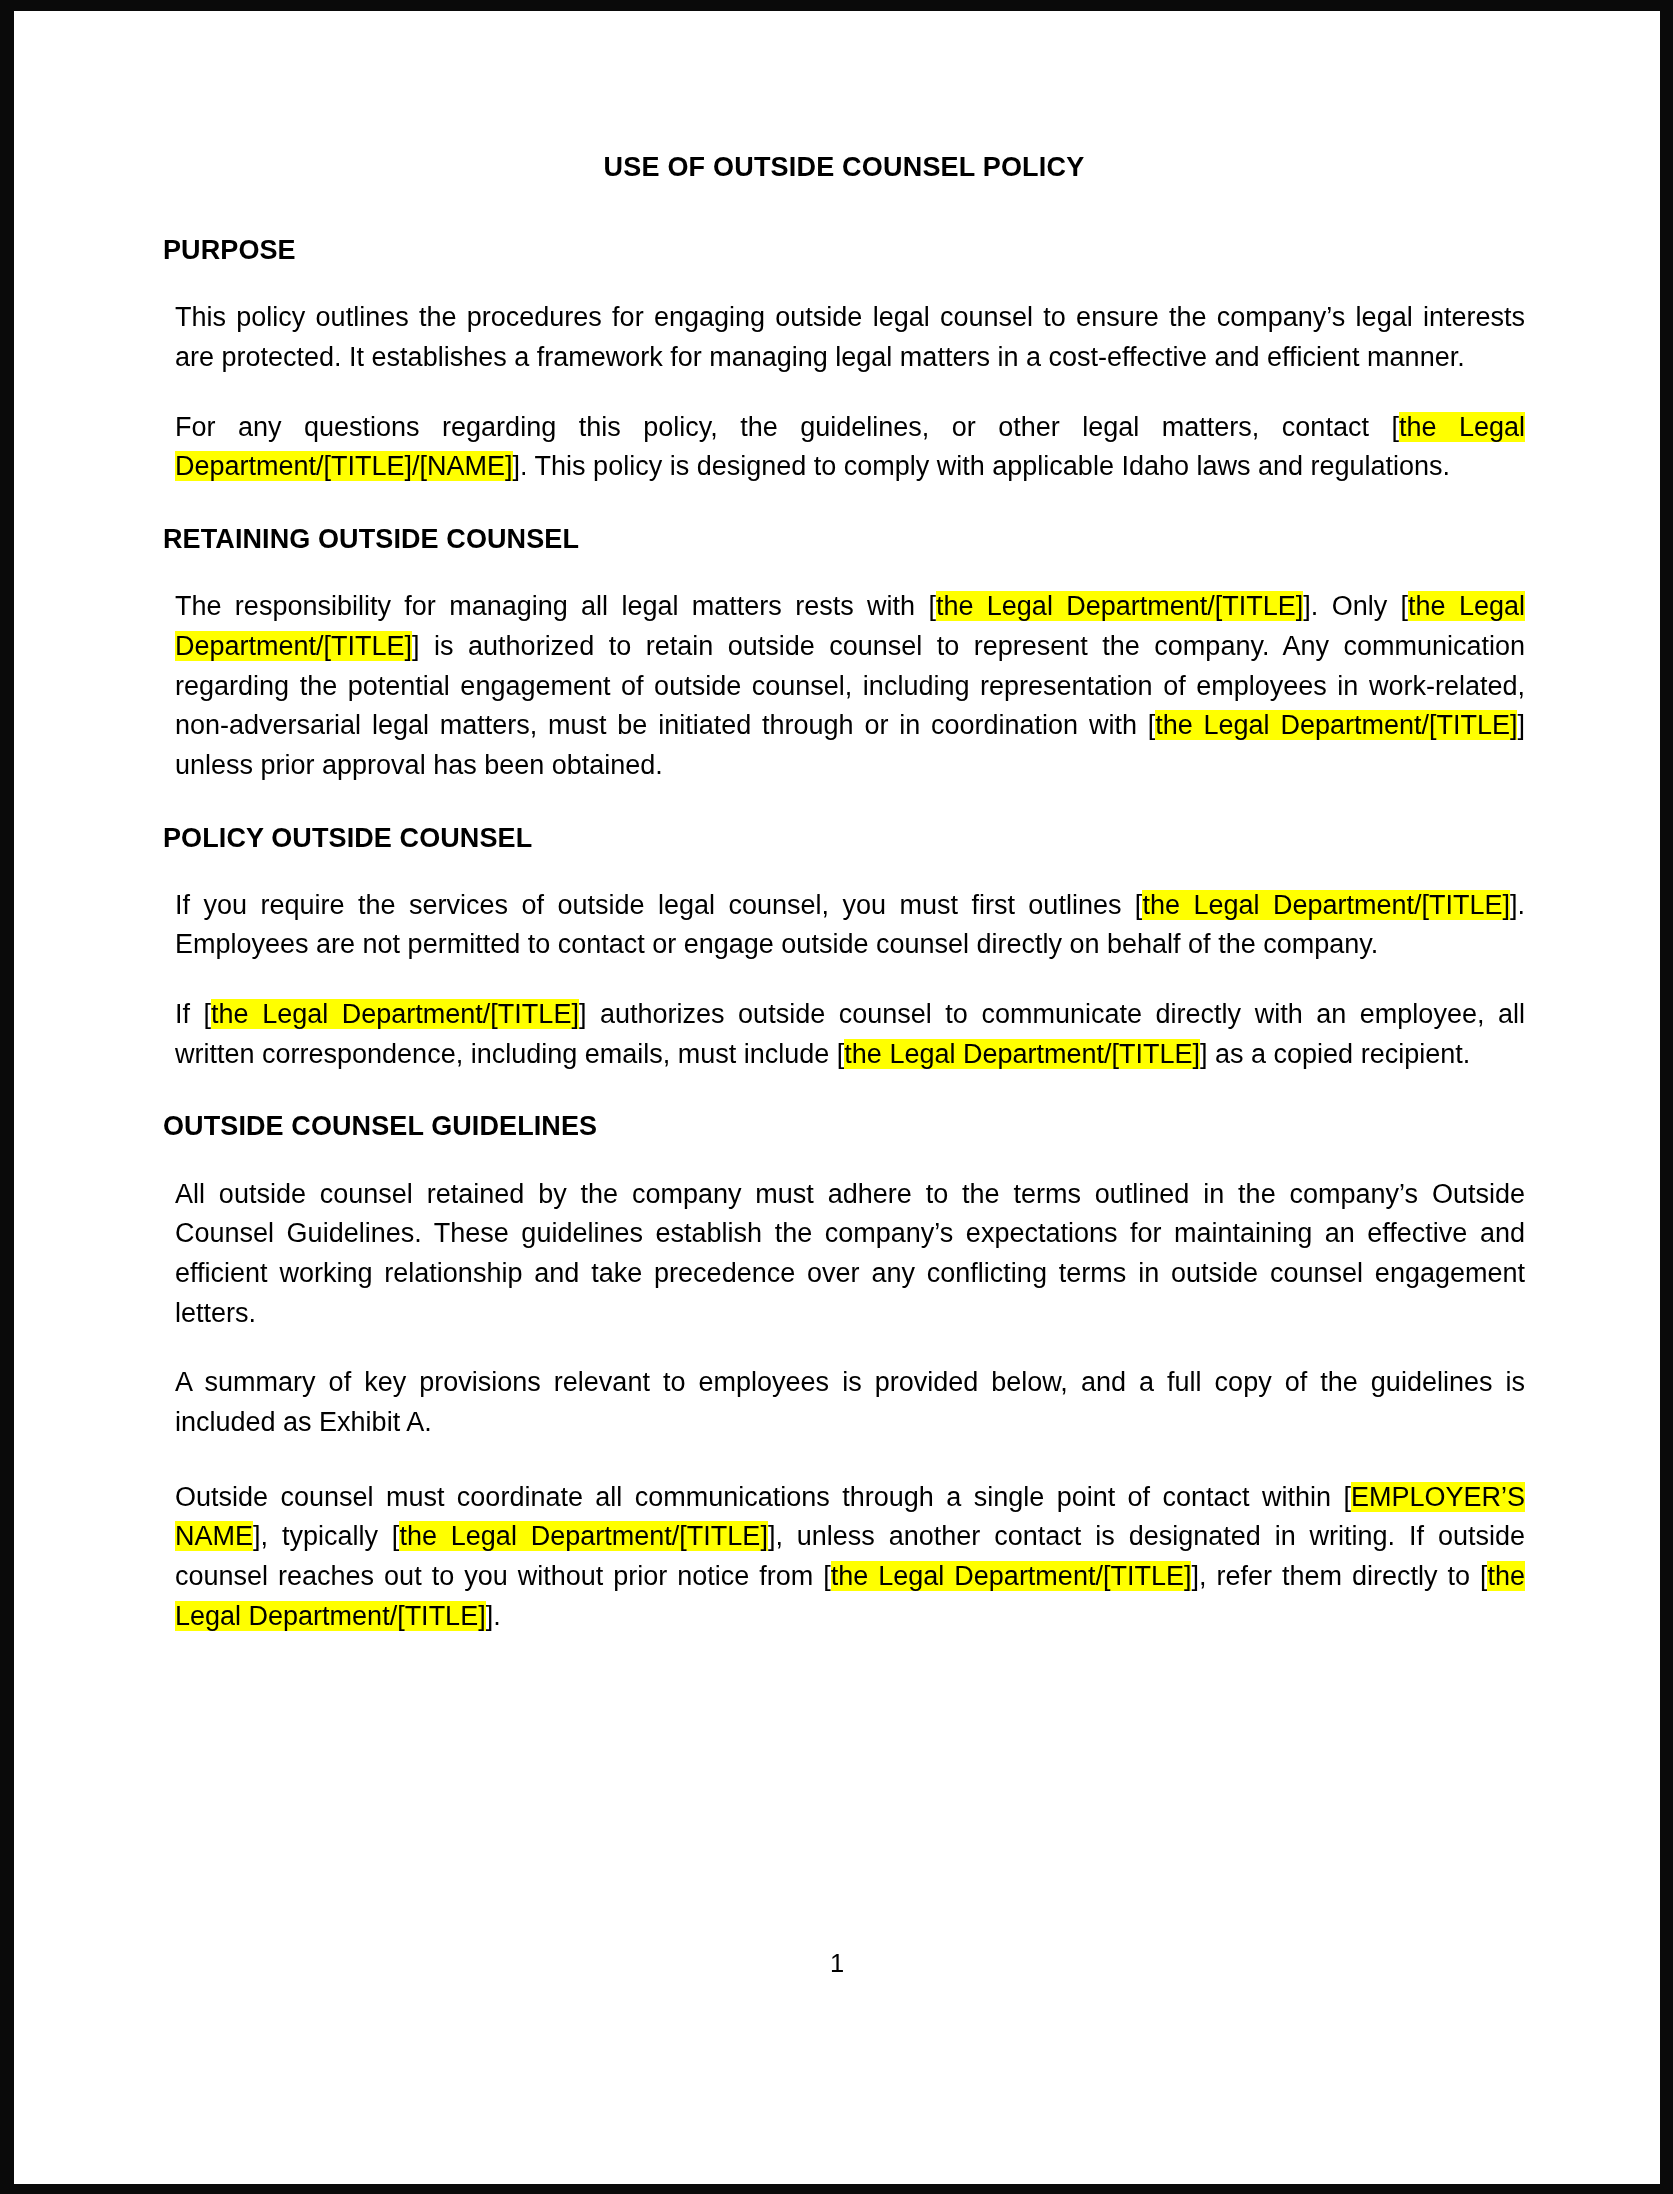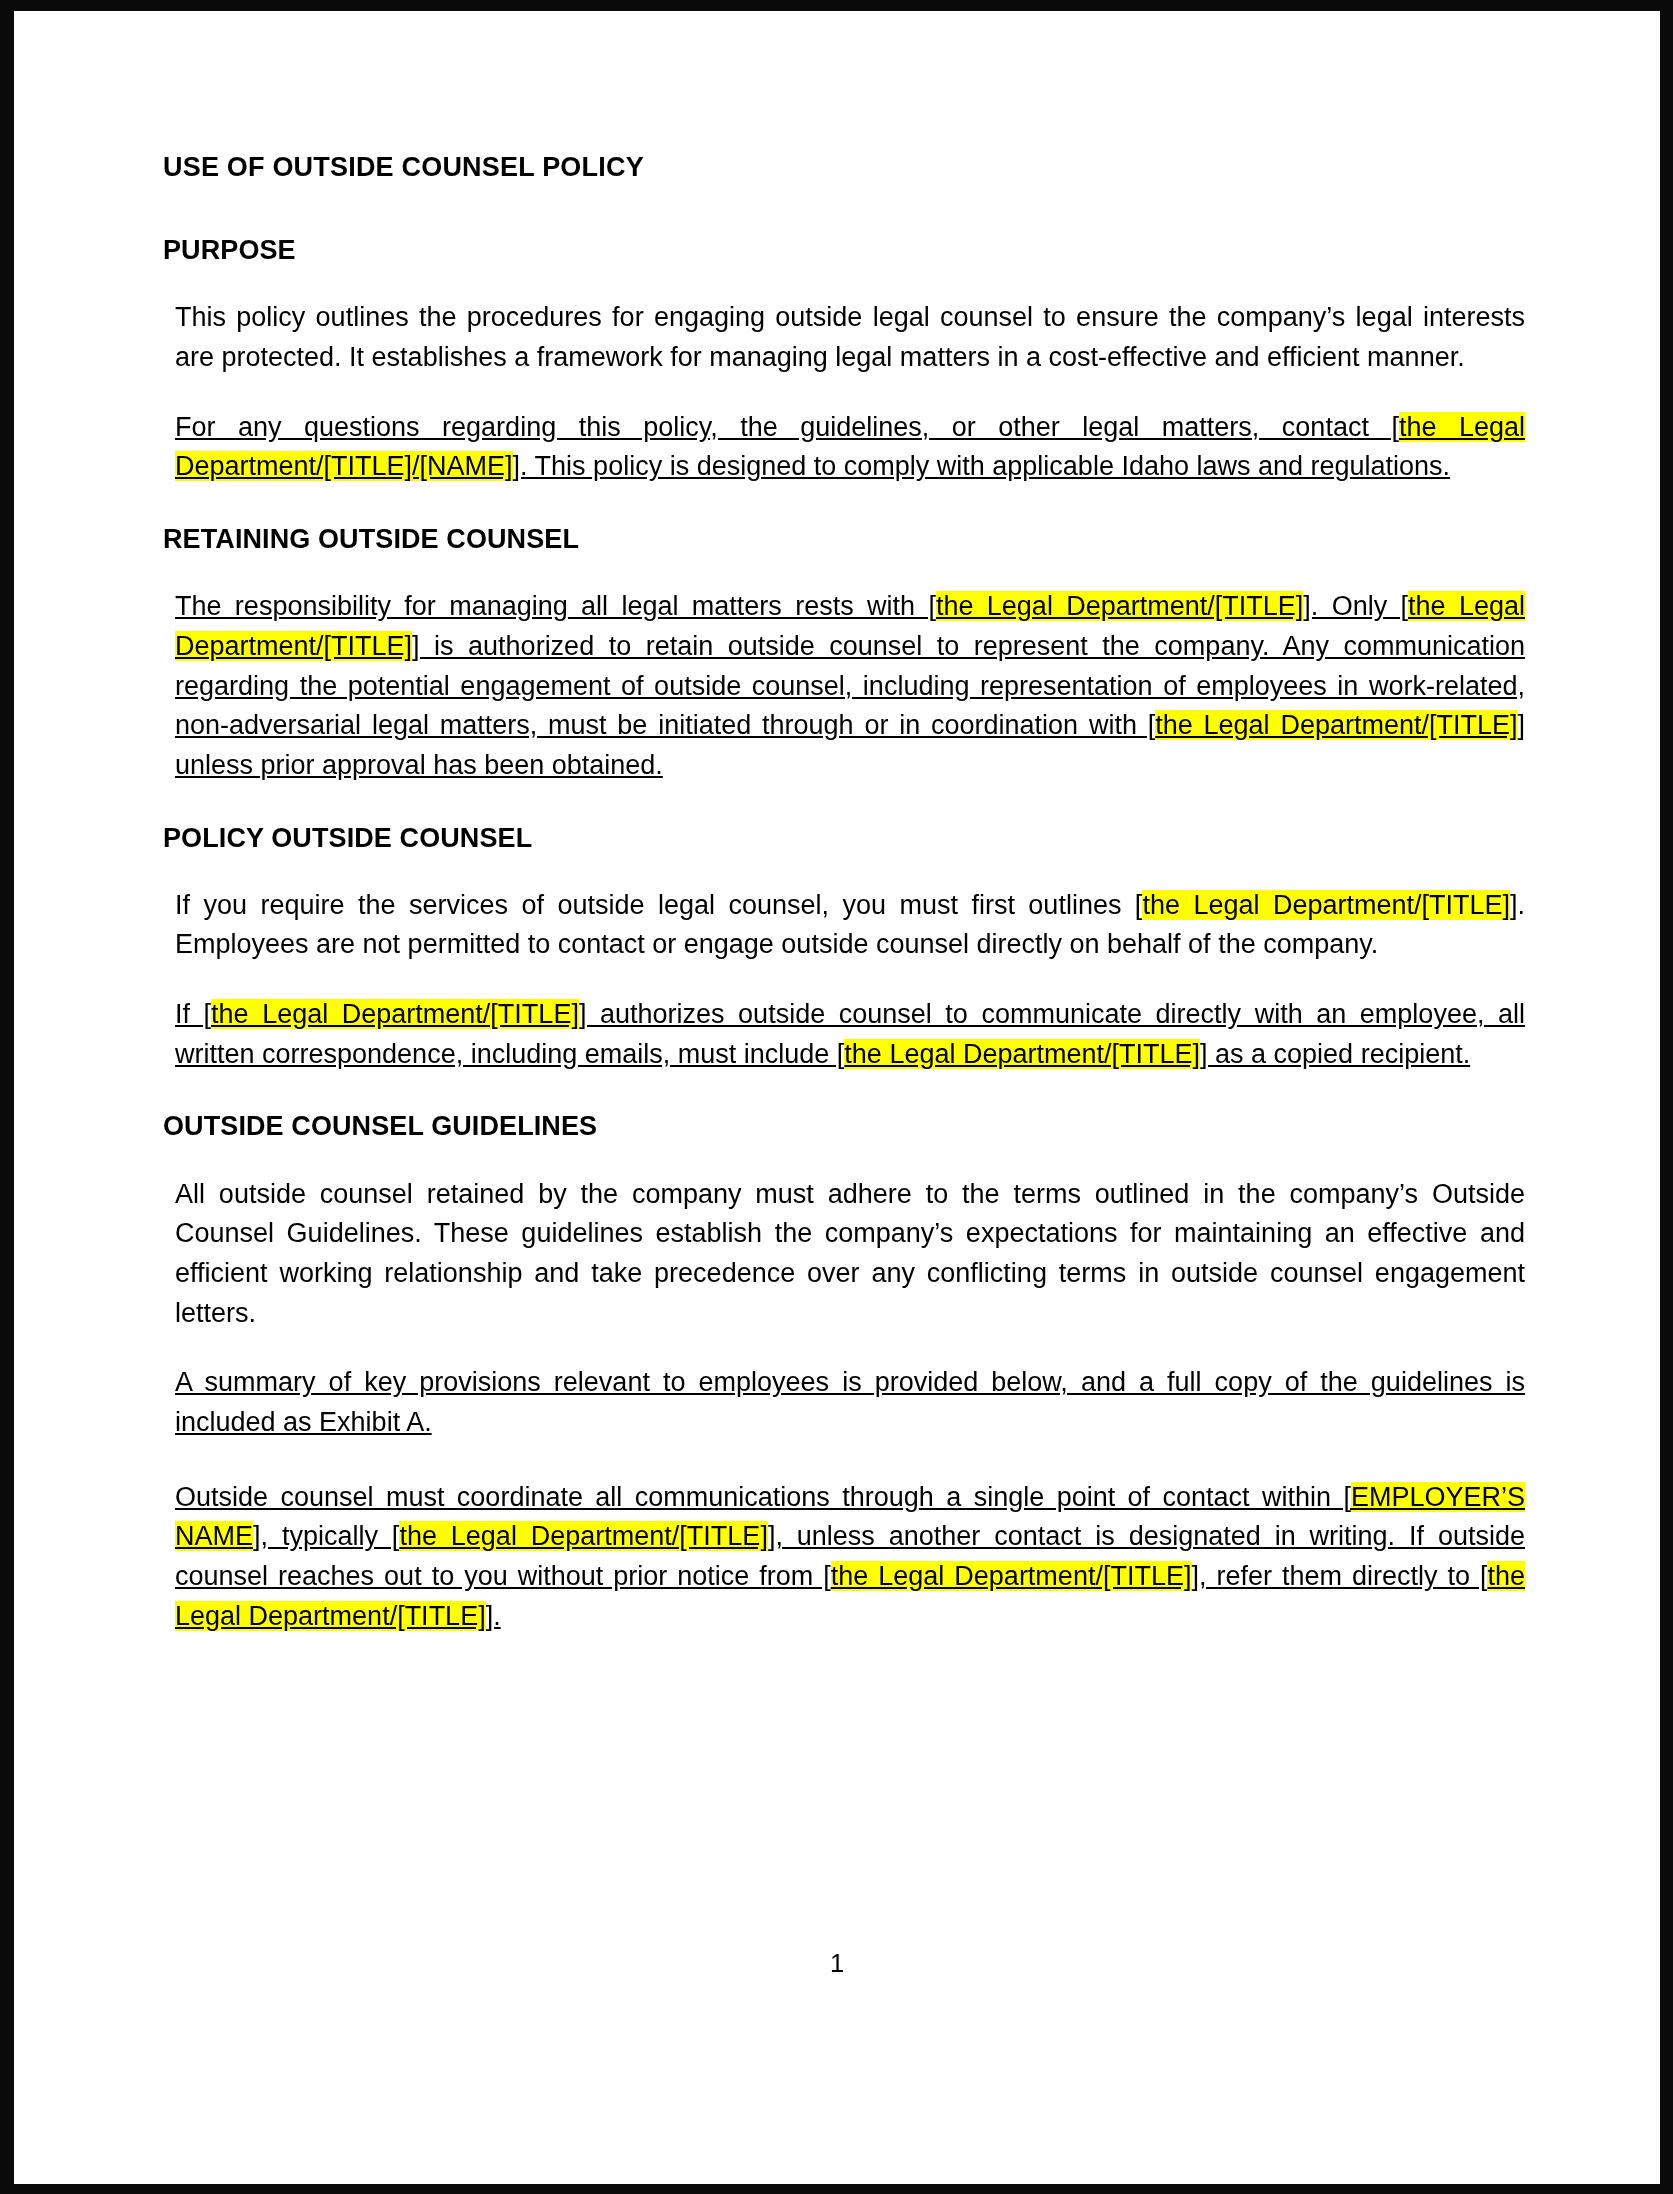--- a/index.html
+++ b/index.html
@@ -38,20 +38,21 @@
   }
 
   .content {
     position: absolute;
     left: 149px;
     top: 140px;
     width: 1362px;
   }
 
   .doc-title {
+    text-align: center;
     font-weight: bold;
     font-size: 27px;
     letter-spacing: 0.2px;
     margin: 0 0 49px 0;
     line-height: 1.25;
   }
 
   h2.section-heading {
     font-weight: bold;
     font-size: 27px;
@@ -64,21 +65,20 @@
     font-size: 27px;
     line-height: 1.47;
     margin: 0 0 30px 12px;
     text-align: justify;
     text-justify: inter-word;
     letter-spacing: 0px;
   }
 
   p.body-para.last-of-section {
     margin-bottom: 35px;
-    text-decoration: underline;
   }
 
   
   p.body-para > span.run { }
 
   mark.hl {
     background: #ffff00;
     color: #000000;
     padding: 0;
     box-decoration-break: clone;

